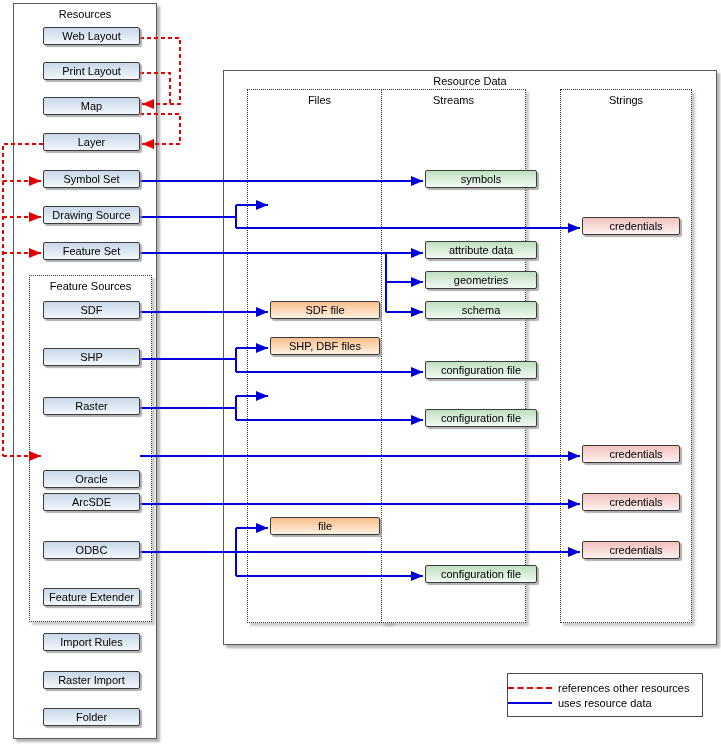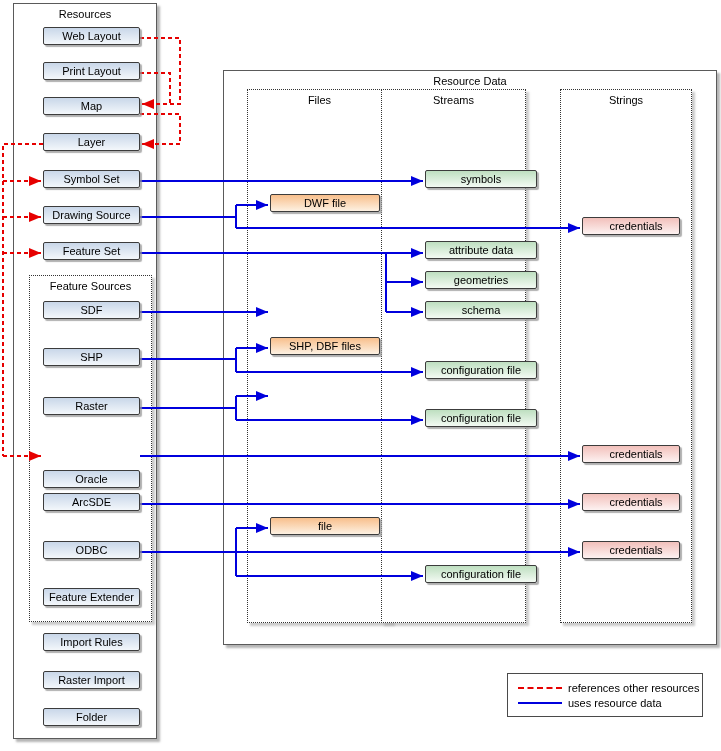--- a/index.html
+++ b/index.html
@@ -27,21 +27,21 @@
     display:flex;align-items:center;justify-content:center;
     font-size:11px;white-space:nowrap;
   }
   .node.res   {left:43px;width:97px; background:linear-gradient(180deg,var(--c-res,#c9d7e9) 0%,#f3f7fb 100%);}
   .node.file  {left:270px;width:110px;background:linear-gradient(180deg,var(--c-file,#f8bf8c) 0%,#fdf1e2 100%);}
   .node.stream{left:425px;width:112px;background:linear-gradient(180deg,var(--c-stream,#bedfc0) 0%,#f3faf3 100%);}
   .node.string{left:582px;width:98px; background:linear-gradient(180deg,var(--c-string,#f2c0bb) 0%,#fdf2f1 100%);padding-left:10px;}
   .legend{
     position:absolute;left:507px;top:673px;width:196px;height:44px;z-index:5;
     background:#fff;border:1px solid #4a4a4a;box-sizing:border-box;
-    display:flex;flex-direction:column;justify-content:center;gap:3px;padding-left:10px;
+    display:flex;flex-direction:column;justify-content:center;gap:3px;
   }
   .legend-row{display:flex;align-items:center;gap:6px;font-size:11px;white-space:nowrap;}
   .sample{display:inline-block;width:44px;height:0;}
   .sample.ref{border-top:2px dashed var(--c-ref,#e60000);}
   .sample.use{border-top:2px solid var(--c-use,#0000dd);}
 </style>
 </head>
 <body>
 
 <div class="stage">
@@ -134,21 +134,21 @@
   <div class="node res" style="top:348px">SHP</div>
   <div class="node res" style="top:397px">Raster</div>
   <div class="node res" style="top:470px">Oracle</div>
   <div class="node res" style="top:493px">ArcSDE</div>
   <div class="node res" style="top:541px">ODBC</div>
   <div class="node res" style="top:588px">Feature Extender</div>
   <div class="node res" style="top:633px">Import Rules</div>
   <div class="node res" style="top:671px">Raster Import</div>
   <div class="node res" style="top:708px">Folder</div>
 
-  <div class="node file" style="top:194px">DWF file</div>
+  <div class="node file" style="top:301px">SDF file</div>
   <div class="node file" style="top:337px">SHP, DBF files</div>
   <div class="node file" style="top:517px">file</div>
 
   <div class="node stream" style="top:170px">symbols</div>
   <div class="node stream" style="top:241px">attribute data</div>
   <div class="node stream" style="top:301px">schema</div>
   <div class="node stream" style="top:271px">geometries</div>
   <div class="node stream" style="top:361px">configuration file</div>
   <div class="node stream" style="top:409px">configuration file</div>
   <div class="node stream" style="top:565px">configuration file</div>

